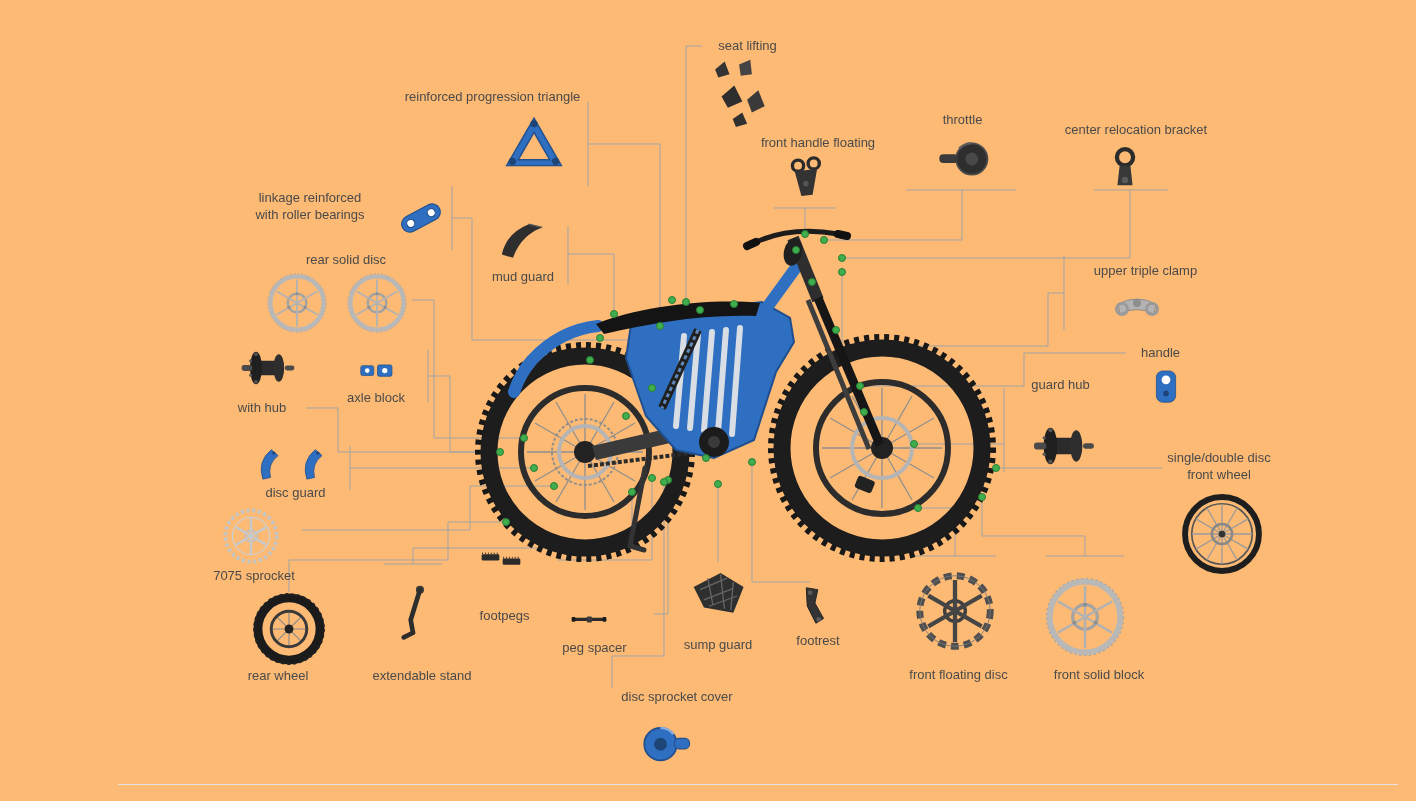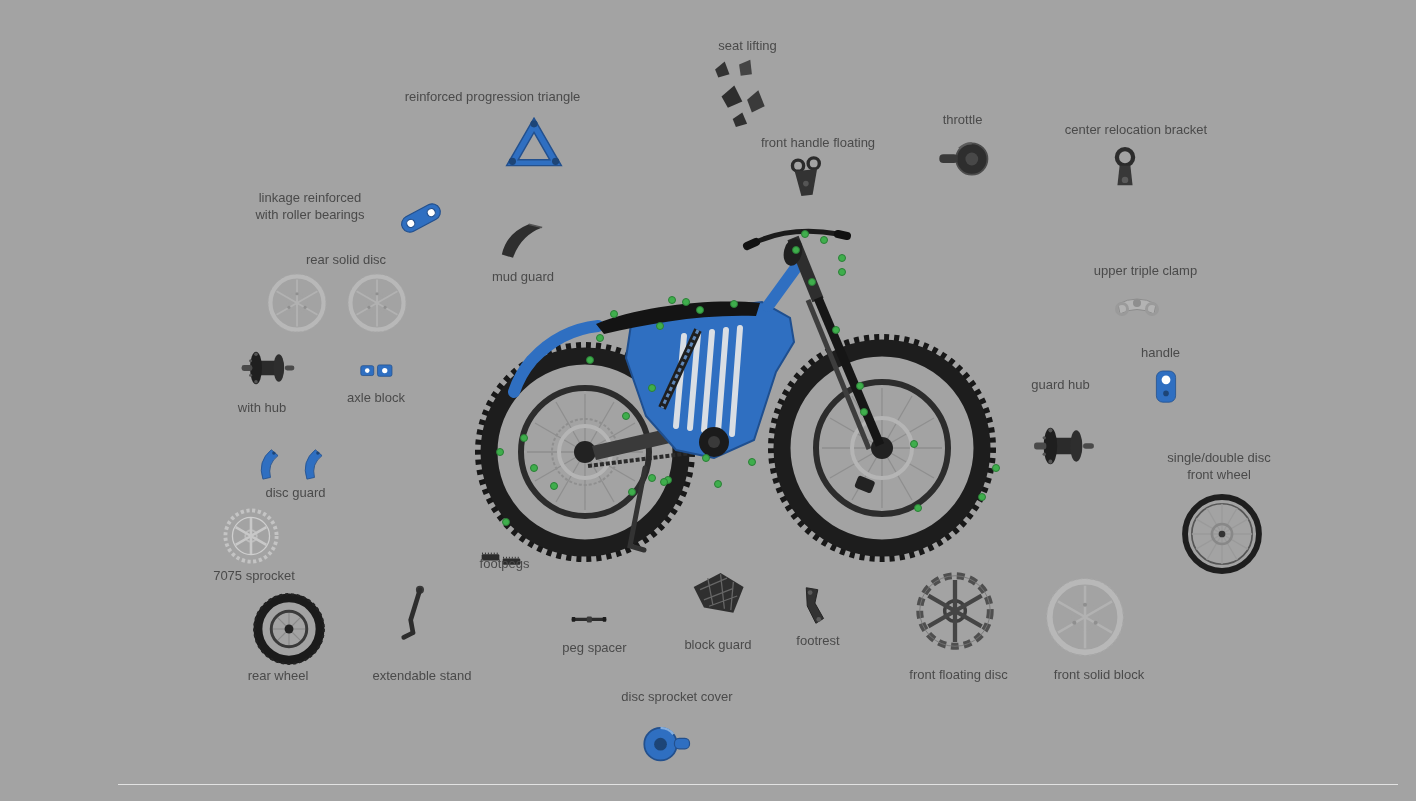--- a/index.html
+++ b/index.html
@@ -1,18 +1,18 @@
 <!DOCTYPE html>
 <html><head>
 <meta charset="utf-8">
 <style>
   * { box-sizing: border-box; }
   html,body { margin:0; padding:0; background:#ffffff; }
   body { font-family:"Liberation Sans", sans-serif; }
-  #stage { position:relative; width:1416px; height:801px; background:#a3a3a3; overflow:hidden; }
+  #stage { position:relative; width:1416px; height:801px; background:#fdba74; overflow:hidden; }
   #diagram-svg { position:absolute; left:0; top:0; }
   .lbl { position:absolute; font-size:13px; line-height:1.3; color:#4a4a4a; text-align:center; }
   #divider { position:absolute; left:118px; top:784px; width:1280px; height:1px; background:#e2e2e2; }
 </style>
 </head>
 <body>
 
 <div id="stage">
 
 <svg id="diagram-svg" width="1416" height="801" viewBox="0 0 1416 801" xmlns="http://www.w3.org/2000/svg">
@@ -345,23 +345,23 @@
   <div class="lbl" style="left:478px;top:269px;width:90px">mud guard</div>
   <div class="lbl" style="left:292px;top:252px;width:108px">rear solid disc</div>
   <div class="lbl" style="left:1068px;top:263px;width:155px">upper triple clamp</div>
   <div class="lbl" style="left:222px;top:400px;width:80px">with hub</div>
   <div class="lbl" style="left:332px;top:390px;width:88px">axle block</div>
   <div class="lbl" style="left:1128px;top:345px;width:65px">handle</div>
   <div class="lbl" style="left:1008px;top:377px;width:105px">guard hub</div>
   <div class="lbl" style="left:248px;top:485px;width:95px">disc guard</div>
   <div class="lbl" style="left:1160px;top:450px;width:118px">single/double disc front wheel</div>
   <div class="lbl" style="left:200px;top:568px;width:108px">7075 sprocket</div>
-  <div class="lbl" style="left:452px;top:556px;width:105px">footpegs</div>
+  <div class="lbl" style="left:452px;top:608px;width:105px">footpegs</div>
   <div class="lbl" style="left:542px;top:640px;width:105px">peg spacer</div>
-  <div class="lbl" style="left:668px;top:637px;width:100px">block guard</div>
+  <div class="lbl" style="left:668px;top:637px;width:100px">sump guard</div>
   <div class="lbl" style="left:778px;top:633px;width:80px">footrest</div>
   <div class="lbl" style="left:232px;top:668px;width:92px">rear wheel</div>
   <div class="lbl" style="left:352px;top:668px;width:140px">extendable stand</div>
   <div class="lbl" style="left:896px;top:667px;width:125px">front floating disc</div>
   <div class="lbl" style="left:1040px;top:667px;width:118px">front solid block</div>
   <div class="lbl" style="left:608px;top:689px;width:138px">disc sprocket cover</div>
 
   <div id="divider"></div>
 </div>
 

